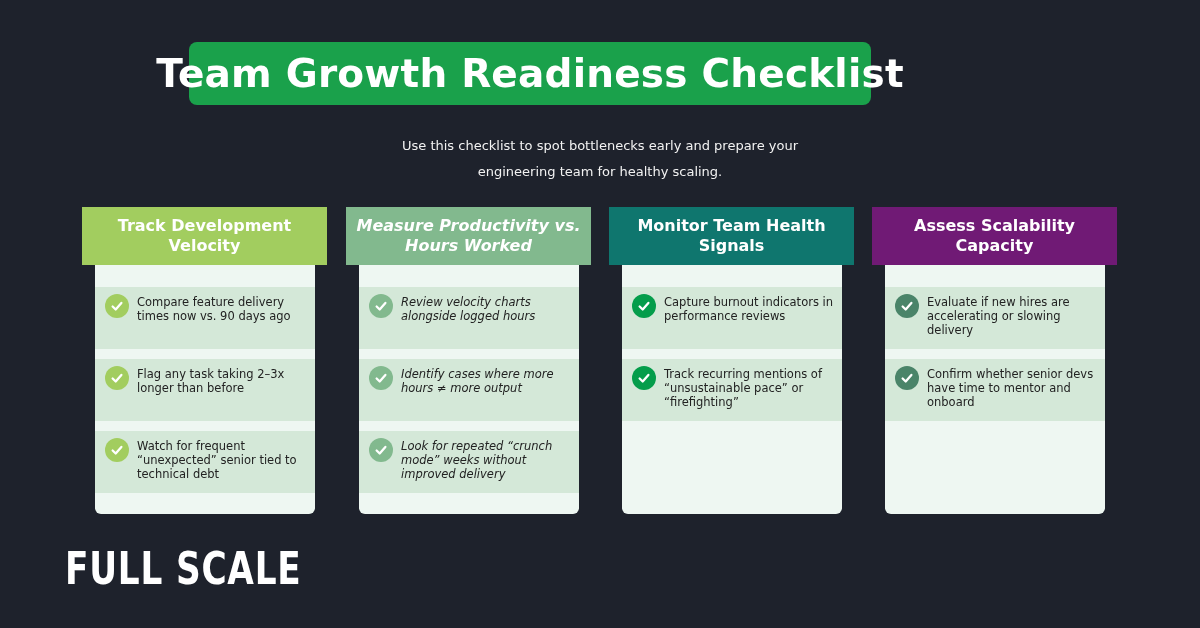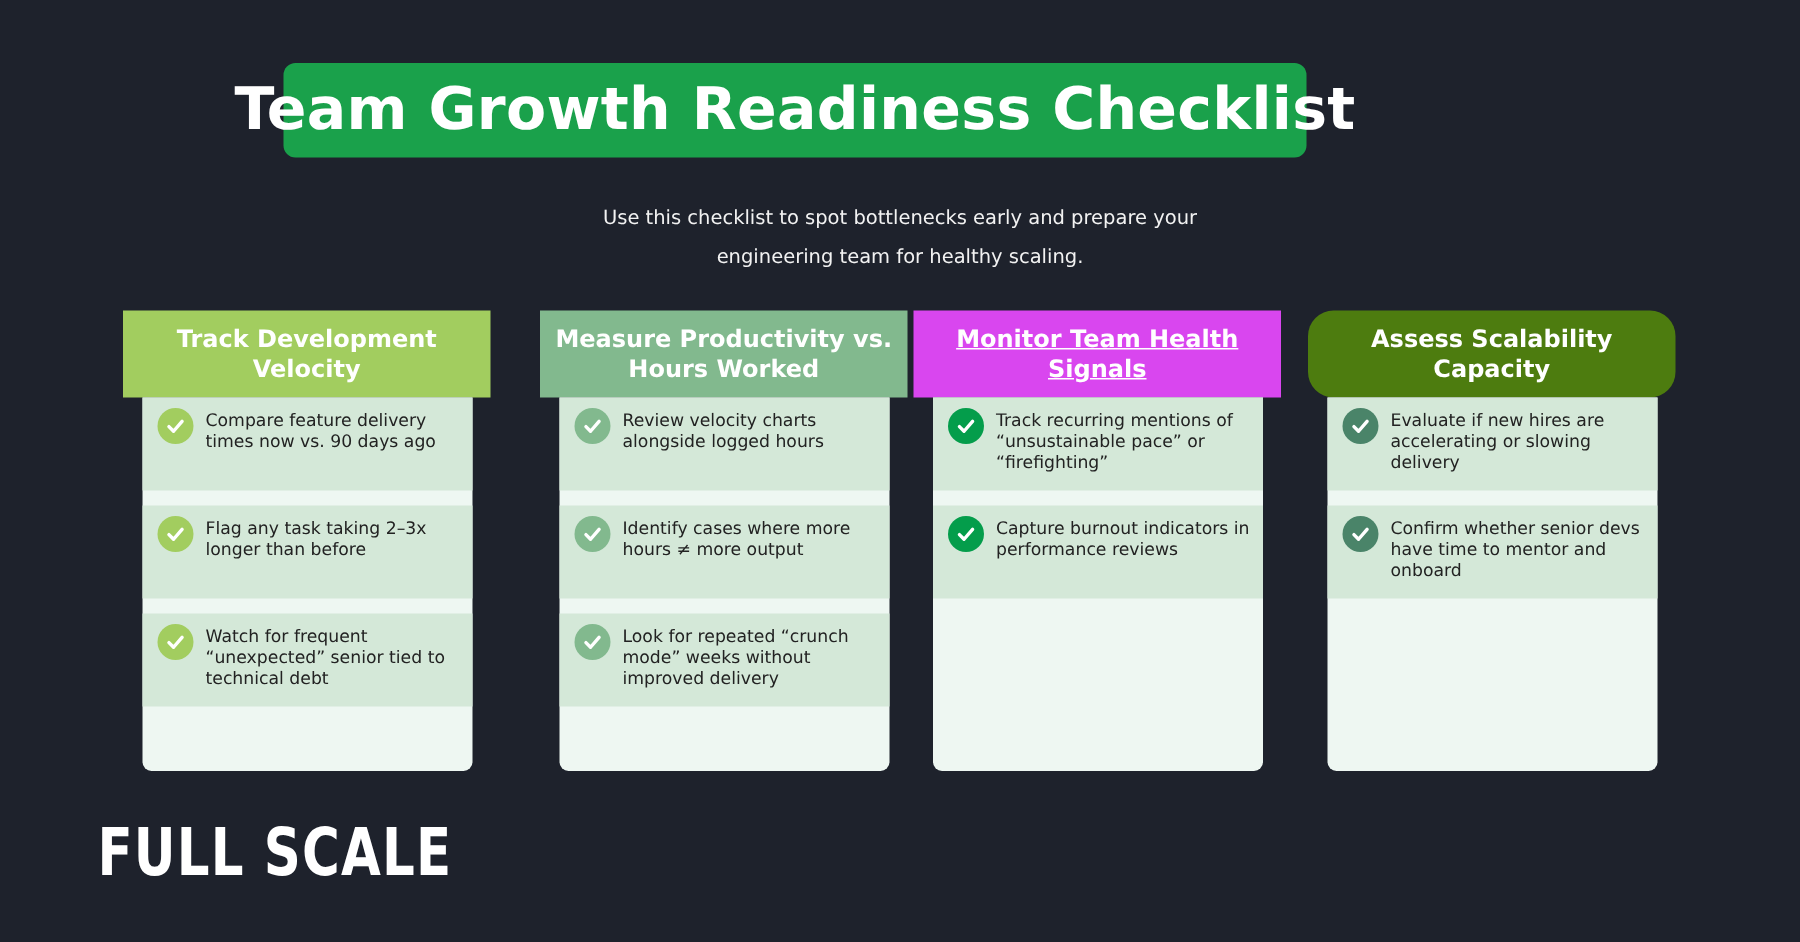--- a/index.html
+++ b/index.html
@@ -41,20 +41,21 @@
     font-size: 16px;
     line-height: 20px;
     padding: 12px 10px;
   }
   .card {
     margin-left: 13px;
     width: 220px;
     height: 249px;
     background: #eef7f2;
     border-radius: 0 0 6px 6px;
+    padding-top: 22px;
   }
   .item {
     height: 62px;
     background: #d4e8d8;
     margin-bottom: 10px;
     display: flex;
     align-items: flex-start;
     padding: 7px 8px 0 10px;
   }
   .check {
@@ -120,21 +121,21 @@
         <div class="item">
           <span class="check" style="background: rgb(162, 205, 95);">
             <svg viewBox="0 0 16 16">
               <path d="M3 8.5 L6.5 12 L13 4.5" fill="none" stroke="#ffffff" stroke-width="2.6" stroke-linecap="round" stroke-linejoin="round"></path>
             </svg>
           </span>
           <span class="item-text">Watch for frequent “unexpected” senior tied to technical debt</span>
         </div>
       </div>
   </div>
-    <div class="column" style="left: 360px;">
+    <div class="column" style="left: 346px; font-style: italic;">
     <div class="col-header" style="background: rgb(130, 185, 142);">
       <span>Measure Productivity vs. Hours Worked</span>
     </div>
     <div class="card">
         <div class="item">
           <span class="check" style="background: rgb(130, 185, 142);">
             <svg viewBox="0 0 16 16">
               <path d="M3 8.5 L6.5 12 L13 4.5" fill="none" stroke="#ffffff" stroke-width="2.6" stroke-linecap="round" stroke-linejoin="round"></path>
             </svg>
           </span>
@@ -152,44 +153,44 @@
           <span class="check" style="background: rgb(130, 185, 142);">
             <svg viewBox="0 0 16 16">
               <path d="M3 8.5 L6.5 12 L13 4.5" fill="none" stroke="#ffffff" stroke-width="2.6" stroke-linecap="round" stroke-linejoin="round"></path>
             </svg>
           </span>
           <span class="item-text">Look for repeated “crunch mode” weeks without improved delivery</span>
         </div>
       </div>
   </div>
     <div class="column" style="left: 609px;">
-    <div class="col-header" style="background: #d946ef; text-decoration: underline;">
+    <div class="col-header" style="background: #0f766e;">
       <span>Monitor Team Health Signals</span>
     </div>
     <div class="card">
         <div class="item">
           <span class="check" style="background: rgb(4, 157, 75);">
             <svg viewBox="0 0 16 16">
               <path d="M3 8.5 L6.5 12 L13 4.5" fill="none" stroke="#ffffff" stroke-width="2.6" stroke-linecap="round" stroke-linejoin="round"></path>
             </svg>
           </span>
+          <span class="item-text">Capture burnout indicators in performance reviews</span>
+        </div>
+        <div class="item">
+          <span class="check" style="background: rgb(4, 157, 75);">
+            <svg viewBox="0 0 16 16">
+              <path d="M3 8.5 L6.5 12 L13 4.5" fill="none" stroke="#ffffff" stroke-width="2.6" stroke-linecap="round" stroke-linejoin="round"></path>
+            </svg>
+          </span>
           <span class="item-text">Track recurring mentions of “unsustainable pace” or “firefighting”</span>
         </div>
-        <div class="item">
-          <span class="check" style="background: rgb(4, 157, 75);">
-            <svg viewBox="0 0 16 16">
-              <path d="M3 8.5 L6.5 12 L13 4.5" fill="none" stroke="#ffffff" stroke-width="2.6" stroke-linecap="round" stroke-linejoin="round"></path>
-            </svg>
-          </span>
-          <span class="item-text">Capture burnout indicators in performance reviews</span>
-        </div>
       </div>
   </div>
     <div class="column" style="left: 872px;">
-    <div class="col-header" style="background: #4d7c0f; border-radius: 17px;">
+    <div class="col-header" style="background: #701a75;">
       <span>Assess Scalability Capacity</span>
     </div>
     <div class="card">
         <div class="item">
           <span class="check" style="background: rgb(74, 132, 105);">
             <svg viewBox="0 0 16 16">
               <path d="M3 8.5 L6.5 12 L13 4.5" fill="none" stroke="#ffffff" stroke-width="2.6" stroke-linecap="round" stroke-linejoin="round"></path>
             </svg>
           </span>
           <span class="item-text">Evaluate if new hires are accelerating or slowing delivery</span>

